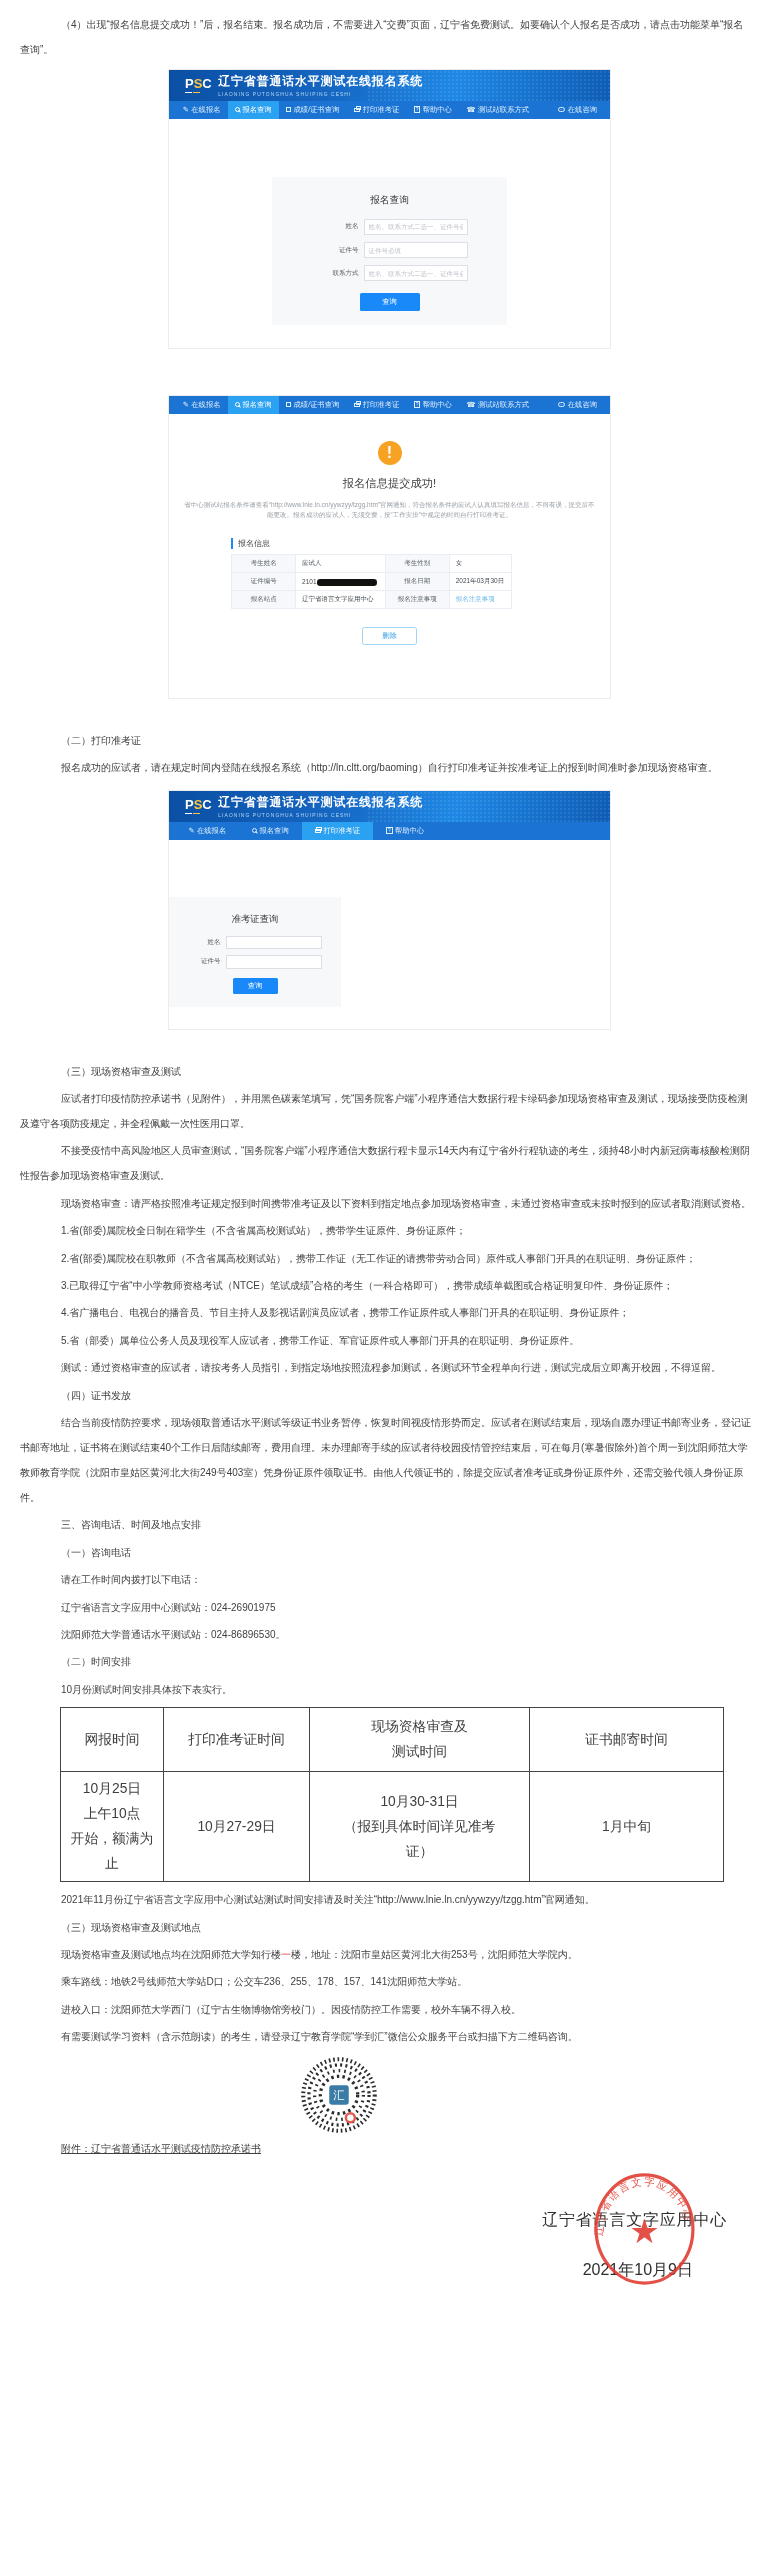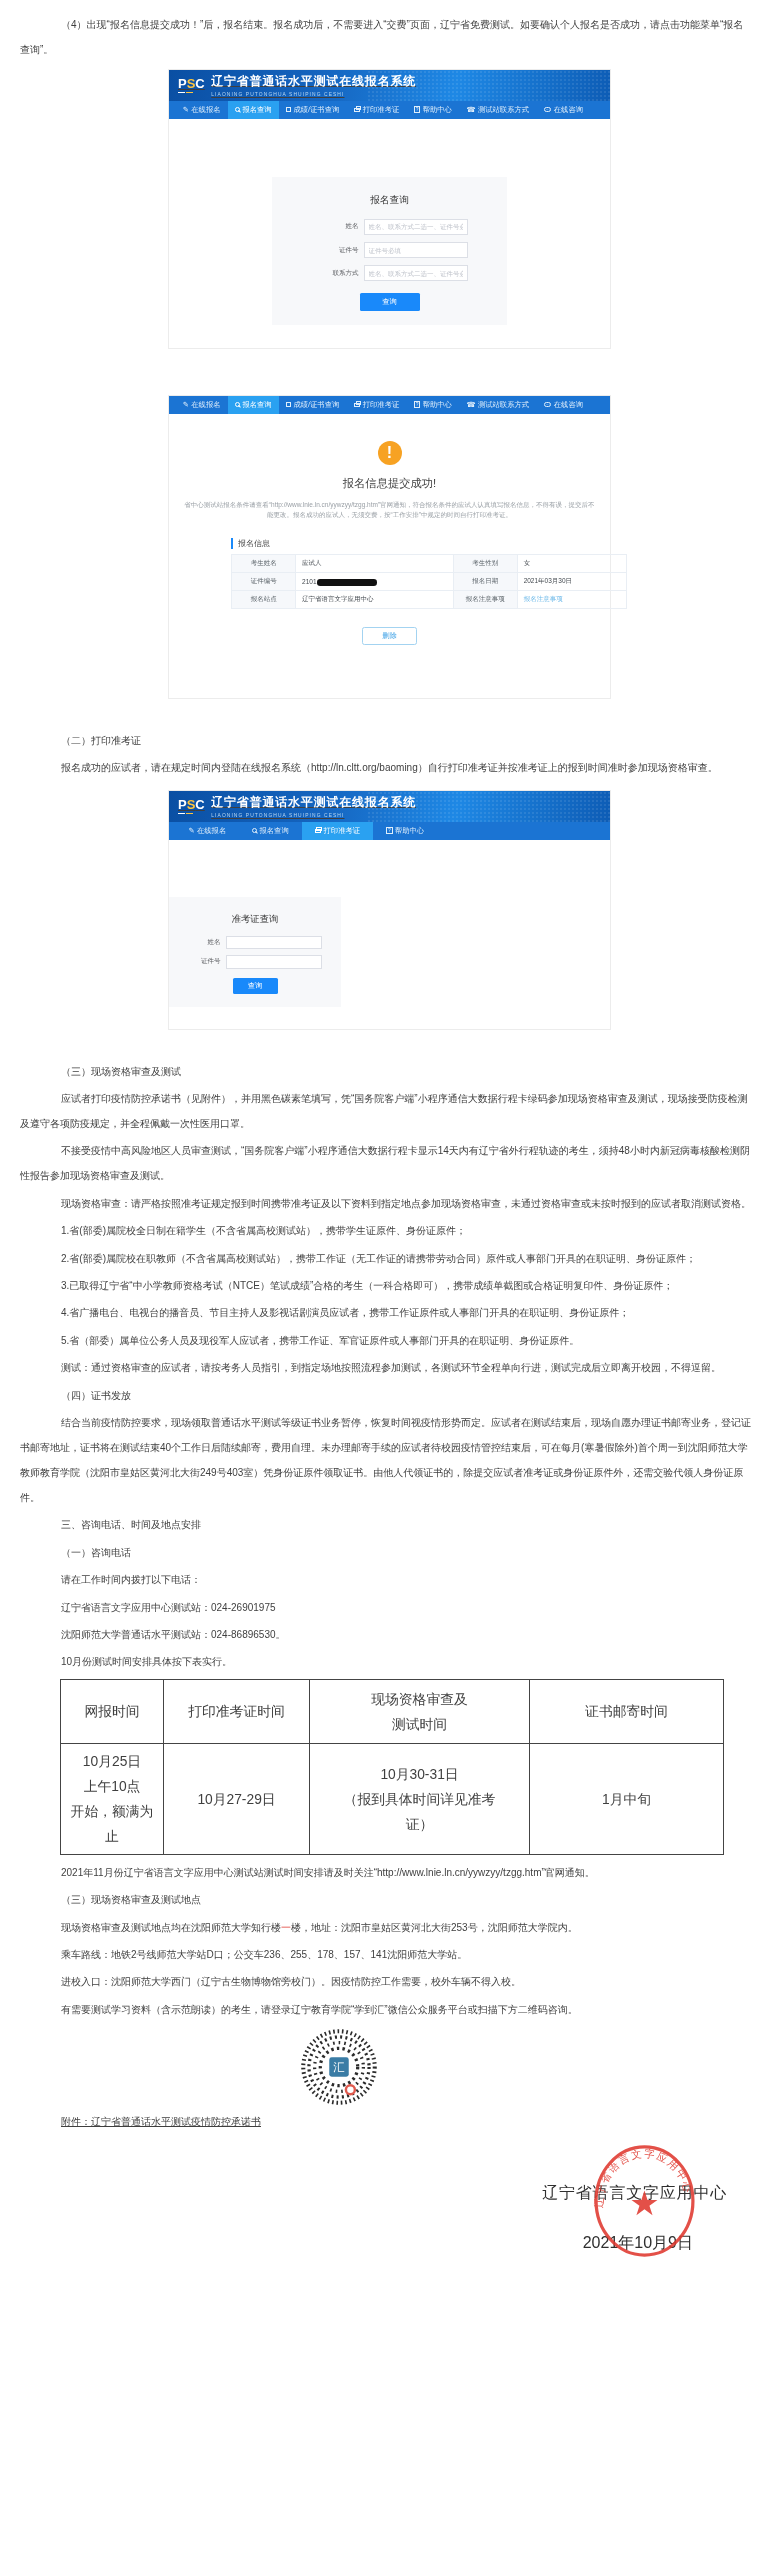--- a/index.html
+++ b/index.html
@@ -5,37 +5,37 @@
   html,body{margin:0;padding:0;background:#fff;}
   .page{width:771px;height:2576px;margin:0 auto;position:relative;overflow:hidden;
         background:#fff;box-sizing:border-box;padding:9.7px 20px 0;
         font-family:"Liberation Sans",sans-serif;color:#3f3f3f;}
   p.doc{font-size:10px;line-height:25px;margin:2.4px 0;text-indent:41px;}
   .red{color:#e03c31;}
 
   
   .shot{width:443px;margin-left:148px;border:0.8px solid #ececec;background:#fff;box-sizing:border-box;}
   .shot-header{height:31px;background:linear-gradient(100deg,#0a4fa3,#1565c0 35%,#1e88e5 65%,#0d5cb5);
-               display:flex;align-items:center;padding-left:9px;position:relative;overflow:hidden;text-decoration:underline;}
+               display:flex;align-items:center;padding-left:16px;position:relative;overflow:hidden;}
   .shot-header::after{content:"";position:absolute;right:0;top:0;width:55%;height:100%;
                background-image:radial-gradient(rgba(255,255,255,.5) 0.8px,transparent 0.8px);
                background-size:4px 4px;opacity:.18;}
   .psc{color:#fff;font-weight:bold;font-size:13px;line-height:1;text-align:center;}
   .psc .s{color:#ffc53d;}
   .psc-bars{display:flex;gap:1.6px;margin-top:1.6px;}
   .psc-bars i{display:block;width:6.5px;height:1.6px;background:#fff;}
   .psc-bars i:last-child{background:#ffc53d;}
   .sys-titles{margin-left:6.5px;color:#fff;position:relative;z-index:1;}
   .sys-title{font-size:12px;font-weight:bold;letter-spacing:0.8px;}
   .sys-subtitle{font-size:4.9px;color:#b9d8f3;letter-spacing:1.1px;margin-top:1.6px;}
 
   .shot-nav{height:18px;background:#1b74d3;display:flex;align-items:stretch;color:#dfeefb;font-size:7.3px;padding-left:6.5px;}
   .nav-item{display:flex;align-items:center;gap:2.4px;padding:0 7.3px;white-space:nowrap;cursor:pointer;}
   .nav-item.active{background:#2aa1f1;color:#fff;}
-  .nav-right{margin-left:auto;padding-right:27px;}
+  .nav-right{margin-left:auto;padding-right:13px;}
   .ic{display:inline-block;box-sizing:border-box;font-style:normal;}
   .glyph{font-size:7.3px;line-height:1;}
   .i-search{width:4.9px;height:4.9px;border:0.8px solid currentColor;border-radius:50%;position:relative;}
   .i-search::after{content:"";position:absolute;width:3.2px;height:0.8px;background:currentColor;
                    transform:rotate(45deg);right:-2.4px;bottom:-0.8px;}
   .i-doc{width:4.9px;height:5.7px;border:0.8px solid currentColor;}
   .i-print{width:6.5px;height:4px;border:0.8px solid currentColor;position:relative;}
   .i-print::before{content:"";position:absolute;left:0.8px;top:-2.4px;width:3.2px;height:1.6px;border:0.8px solid currentColor;}
   .i-help{width:6.5px;height:6.5px;border:0.8px solid currentColor;font-size:4.9px;line-height:5.7px;text-align:center;}
   .i-chat{width:7.3px;height:5.7px;border:0.8px solid currentColor;border-radius:2.4px;font-size:4px;line-height:4px;text-align:center;letter-spacing:0;}
@@ -48,21 +48,21 @@
   .f-label{width:52px;text-align:right;font-size:6.5px;color:#606266;padding-right:4.9px;box-sizing:border-box;}
   .f-input{width:104px;height:16px;border:0.8px solid #dcdfe6;background:#fff;font-size:6.5px;padding:0 4px;color:#333;box-sizing:border-box;outline:none;}
   .f-input::placeholder{color:#c0c4cc;font-size:6.5px;}
   .f-btn{display:block;margin:11.3px auto 0;width:60px;height:18px;background:#1989fa;color:#fff;border:none;font-size:7.3px;border-radius:1.6px;cursor:pointer;}
 
   .shot2-body{height:284px;padding-top:27.6px;}
   .alert-circle{width:24px;height:24px;border-radius:50%;background:#f7a223;color:#fff;font-size:16px;
                 font-weight:bold;line-height:24px;text-align:center;margin:0 auto;}
   .success-title{font-size:11.3px;color:#404040;text-align:center;margin-top:10.5px;}
   .notice{font-size:6.5px;color:#9aa0a6;text-align:center;line-height:10.5px;margin-top:9px;}
-  .info-block{width:396px;margin:17px 0 0 62px;}
+  .info-block{width:281px;margin:17px 0 0 62px;}
   .info-title{font-size:8px;color:#3f3f3f;border-left:2.4px solid #1989fa;padding-left:4.9px;margin-bottom:5.7px;}
   .info-table{width:100%;border-collapse:collapse;font-size:6.5px;}
   .info-table td{border:0.8px solid #e9eef4;height:17px;padding:0 5.7px;color:#43494f;}
   .info-table td.lab{background:#f6f8fb;width:52px;text-align:center;color:#5a6268;}
   .redact{display:inline-block;width:60px;height:7.3px;background:#111;border-radius:3.2px;vertical-align:middle;margin-left:0.8px;}
   .link-blue{color:#6db9e9;cursor:pointer;}
   .del-btn{display:block;margin:18px auto 0;width:55px;height:18px;background:#fff;border:0.8px solid #a3d3f1;
            color:#3ea1e6;font-size:7.3px;border-radius:2.4px;cursor:pointer;}
 
   .shot3-body{height:189px;padding-top:57px;display:flex;justify-content:flex-start;align-items:flex-start;}
@@ -290,20 +290,21 @@
   <p class="doc">测试：通过资格审查的应试者，请按考务人员指引，到指定场地按照流程参加测试，各测试环节全程单向行进，测试完成后立即离开校园，不得逗留。</p>
 
   <p class="doc">（四）证书发放</p>
   <p class="doc">结合当前疫情防控要求，现场领取普通话水平测试等级证书业务暂停，恢复时间视疫情形势而定。应试者在测试结束后，现场自愿办理证书邮寄业务，登记证书邮寄地址，证书将在测试结束40个工作日后陆续邮寄，费用自理。未办理邮寄手续的应试者待校园疫情管控结束后，可在每月(寒暑假除外)首个周一到沈阳师范大学教师教育学院（沈阳市皇姑区黄河北大街249号403室）凭身份证原件领取证书。由他人代领证书的，除提交应试者准考证或身份证原件外，还需交验代领人身份证原件。</p>
 
   <p class="doc">三、咨询电话、时间及地点安排</p>
   <p class="doc">（一）咨询电话</p>
   <p class="doc">请在工作时间内拨打以下电话：</p>
   <p class="doc">辽宁省语言文字应用中心测试站：024-26901975</p>
   <p class="doc">沈阳师范大学普通话水平测试站：024-86896530。</p>
+  <p class="doc">（二）时间安排</p>
   <p class="doc">10月份测试时间安排具体按下表实行。</p>
 
   <table class="sched">
     <colgroup>
         <col style="width:103px">
         <col style="width:146px">
         <col style="width:220px">
         <col style="width:194px">
       </colgroup>
     <tbody>

